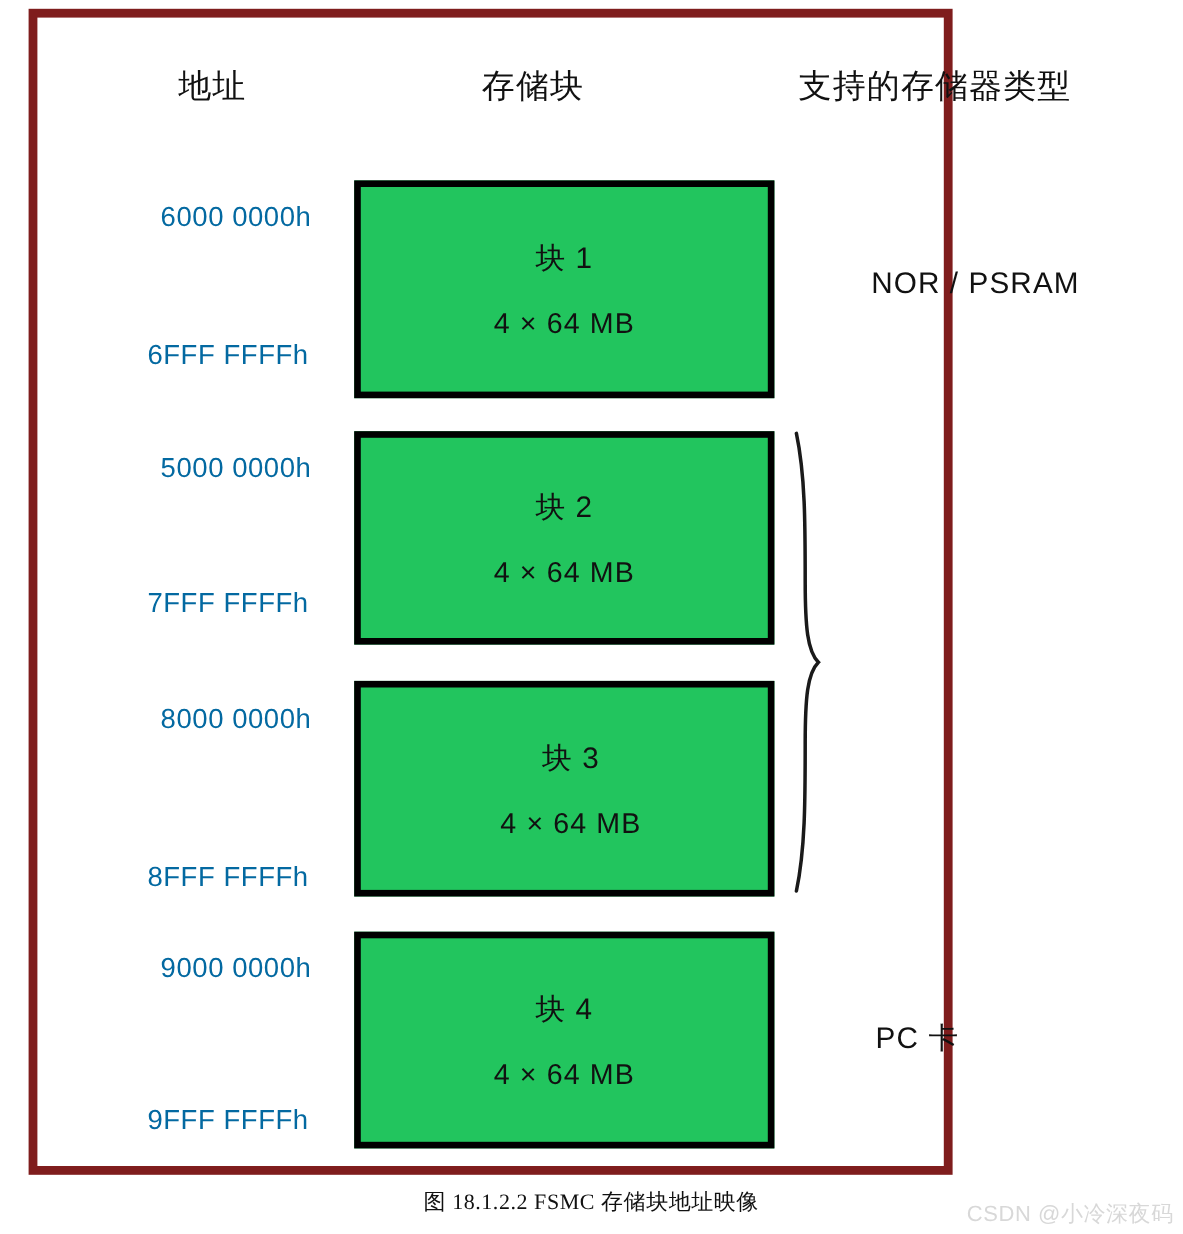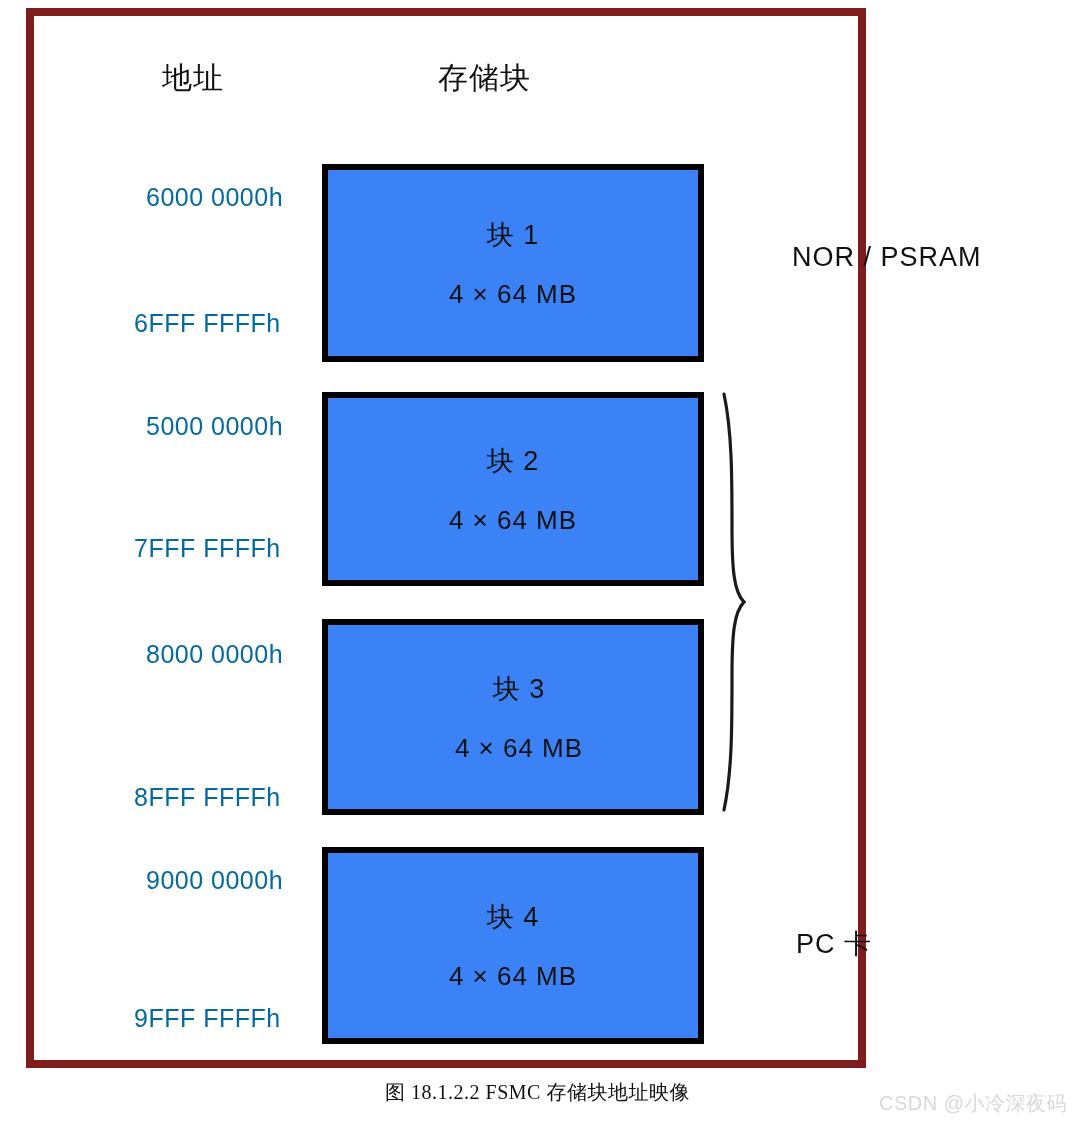--- a/index.html
+++ b/index.html
@@ -41,21 +41,21 @@
   #head-block    { left: 404px; top: 42px; }
   #head-type     { left: 692px; top: 42px; }
 
   
   .mem-block {
     position: absolute;
     left: 288px;
     width: 382px;
     border: 6px solid #000;
     box-sizing: border-box;
-    background: #3b82f6;
+    background: #22c55e;
     display: flex;
     flex-direction: column;
     align-items: center;
     justify-content: center;
   }
   .mem-block .blk-name {
     font-size: 27px;
     color: #111;
     letter-spacing: 1px;
     margin-bottom: 26px;
@@ -134,20 +134,21 @@
     letter-spacing: 0.5px;
   }
 </style>
 </head>
 <body>
 
 <div id="figure-frame">
 
   <div class="col-head" id="head-address">地址</div>
   <div class="col-head" id="head-block">存储块</div>
+  <div class="col-head" id="head-type">支持的存储器类型</div>
 
   <div class="addr" id="addr-1-start">6000 0000h</div>
   <div class="addr" id="addr-1-end">6FFF FFFFh</div>
   <div class="addr" id="addr-2-start">5000 0000h</div>
   <div class="addr" id="addr-2-end">7FFF FFFFh</div>
   <div class="addr" id="addr-3-start">8000 0000h</div>
   <div class="addr" id="addr-3-end">8FFF FFFFh</div>
   <div class="addr" id="addr-4-start">9000 0000h</div>
   <div class="addr" id="addr-4-end">9FFF FFFFh</div>
 

